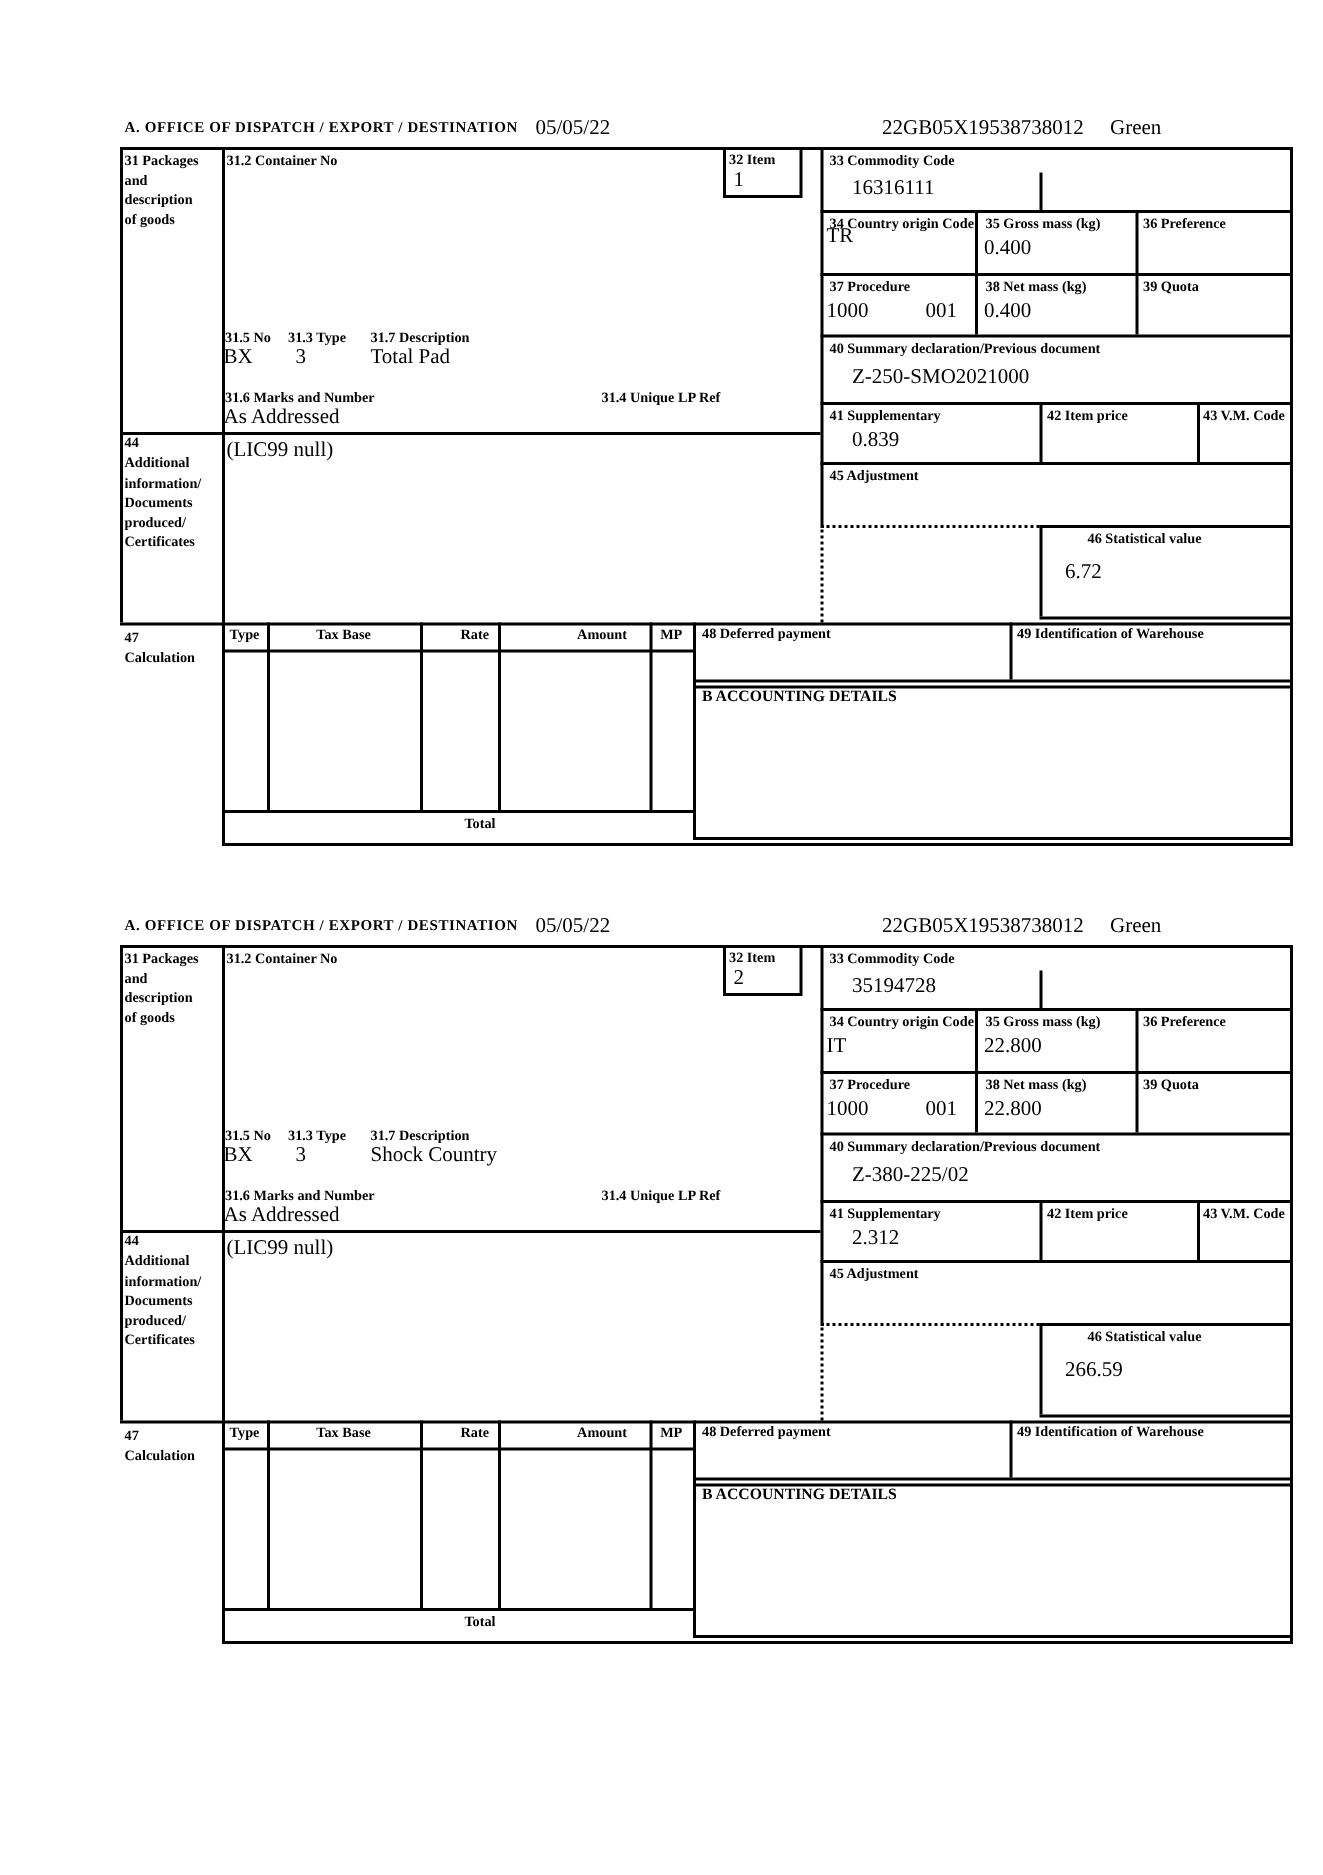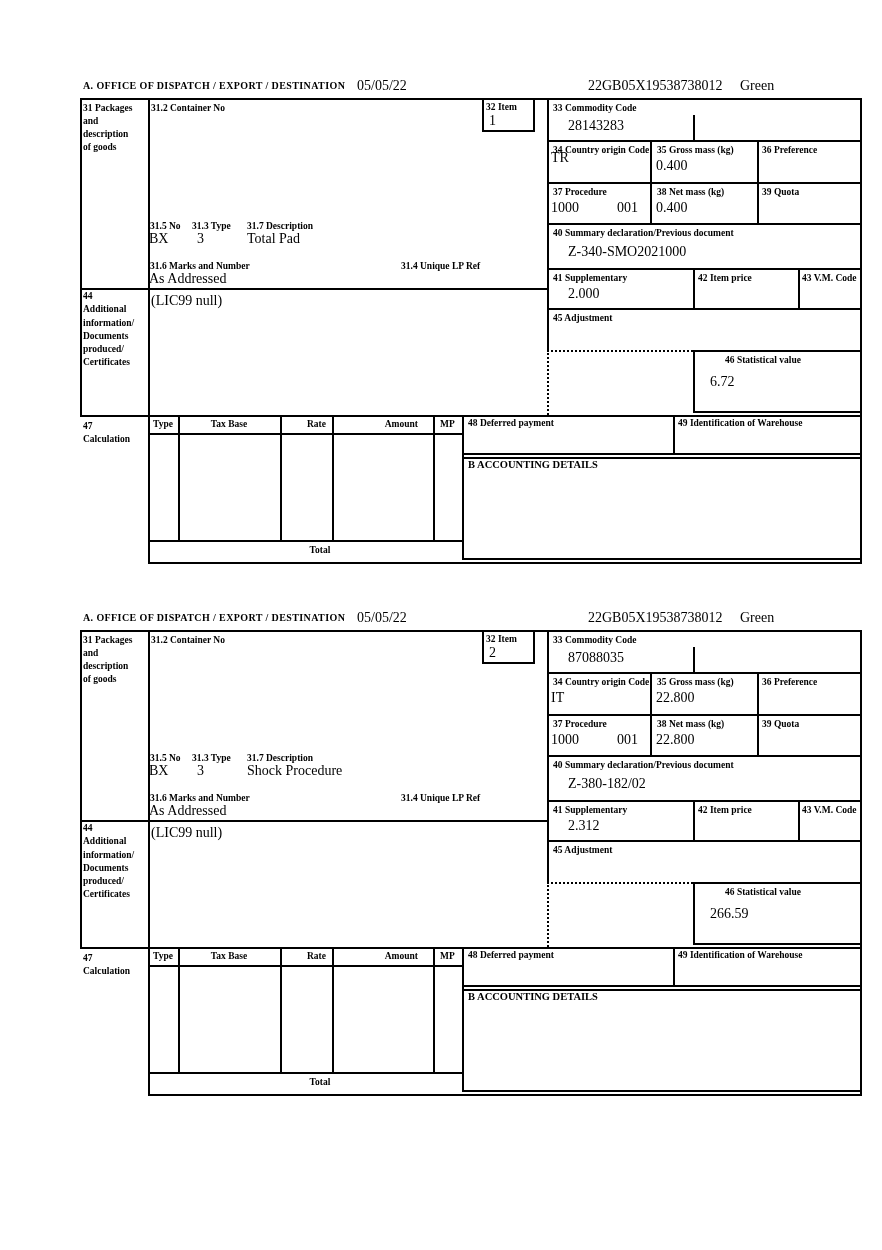--- a/index.html
+++ b/index.html
@@ -89,38 +89,38 @@
     <span class="lbl" style="left:167px;top:145px">31.7 Description</span>
     <span class="val" style="left:69px;top:155px">BX</span>
     <span class="val" style="left:117px;top:155px">3</span>
     <span class="val" style="left:167px;top:155px">Total Pad</span>
     <span class="lbl" style="left:70px;top:185px">31.6 Marks and Number</span>
     <span class="lbl" style="left:321px;top:185px">31.4 Unique LP Ref</span>
     <span class="val" style="left:69px;top:195px">As Addressed</span>
     <span class="val" style="left:71px;top:217px">(LIC99 null)</span>
 
     <span class="lbl" style="left:473px;top:27px">33 Commodity Code</span>
-    <span class="val" style="left:488px;top:42px">28143283</span>
+    <span class="val" style="left:488px;top:42px">16316111</span>
     <span class="lbl" style="left:473px;top:69px">34 Country origin Code</span>
     <span class="lbl" style="left:577px;top:69px">35 Gross mass (kg)</span>
     <span class="lbl" style="left:682px;top:69px">36 Preference</span>
     <span class="val" style="left:471px;top:74px">TR</span>
     <span class="val" style="left:576px;top:82px">0.400</span>
     <span class="lbl" style="left:473px;top:111px">37 Procedure</span>
     <span class="lbl" style="left:577px;top:111px">38 Net mass (kg)</span>
     <span class="lbl" style="left:682px;top:111px">39 Quota</span>
     <span class="val" style="left:471px;top:124px">1000</span>
     <span class="val" style="left:537px;top:124px">001</span>
     <span class="val" style="left:576px;top:124px">0.400</span>
     <span class="lbl" style="left:473px;top:152px">40 Summary declaration/Previous document</span>
-    <span class="val" style="left:488px;top:168px">Z-340-SMO2021000</span>
+    <span class="val" style="left:488px;top:168px">Z-250-SMO2021000</span>
     <span class="lbl" style="left:473px;top:197px">41 Supplementary</span>
     <span class="lbl" style="left:618px;top:197px">42 Item price</span>
     <span class="lbl" style="left:722px;top:197px">43 V.M. Code</span>
-    <span class="val" style="left:488px;top:210px">2.000</span>
+    <span class="val" style="left:488px;top:210px">0.839</span>
     <span class="lbl" style="left:473px;top:237px">45 Adjustment</span>
     <span class="lbl" style="left:645px;top:279px">46 Statistical value</span>
     <span class="val" style="left:630px;top:298px">6.72</span>
 
     <span class="cth" style="left:68px;top:342px;width:30px;text-align:center">Type</span>
     <span class="cth" style="left:98px;top:342px;width:102px;text-align:center">Tax Base</span>
     <span class="cth" style="left:200px;top:342px;width:46px;text-align:right">Rate</span>
     <span class="cth" style="left:252px;top:342px;width:86px;text-align:right">Amount</span>
     <span class="cth" style="left:353px;top:342px;width:29px;text-align:center">MP</span>
     <span class="lbl" style="left:388px;top:342px">48 Deferred payment</span>
@@ -190,41 +190,41 @@
     <span class="lbl" style="left:3px;top:358px">Calculation</span>
 
     <span class="lbl" style="left:71px;top:27px">31.2 Container No</span>
     <span class="lbl" style="left:406px;top:26px">32 Item</span>
     <span class="val" style="left:409px;top:37px">2</span>
     <span class="lbl" style="left:70px;top:145px">31.5 No</span>
     <span class="lbl" style="left:112px;top:145px">31.3 Type</span>
     <span class="lbl" style="left:167px;top:145px">31.7 Description</span>
     <span class="val" style="left:69px;top:155px">BX</span>
     <span class="val" style="left:117px;top:155px">3</span>
-    <span class="val" style="left:167px;top:155px">Shock Procedure</span>
+    <span class="val" style="left:167px;top:155px">Shock Country</span>
     <span class="lbl" style="left:70px;top:185px">31.6 Marks and Number</span>
     <span class="lbl" style="left:321px;top:185px">31.4 Unique LP Ref</span>
     <span class="val" style="left:69px;top:195px">As Addressed</span>
     <span class="val" style="left:71px;top:217px">(LIC99 null)</span>
 
     <span class="lbl" style="left:473px;top:27px">33 Commodity Code</span>
-    <span class="val" style="left:488px;top:42px">87088035</span>
+    <span class="val" style="left:488px;top:42px">35194728</span>
     <span class="lbl" style="left:473px;top:69px">34 Country origin Code</span>
     <span class="lbl" style="left:577px;top:69px">35 Gross mass (kg)</span>
     <span class="lbl" style="left:682px;top:69px">36 Preference</span>
     <span class="val" style="left:471px;top:82px">IT</span>
     <span class="val" style="left:576px;top:82px">22.800</span>
     <span class="lbl" style="left:473px;top:111px">37 Procedure</span>
     <span class="lbl" style="left:577px;top:111px">38 Net mass (kg)</span>
     <span class="lbl" style="left:682px;top:111px">39 Quota</span>
     <span class="val" style="left:471px;top:124px">1000</span>
     <span class="val" style="left:537px;top:124px">001</span>
     <span class="val" style="left:576px;top:124px">22.800</span>
     <span class="lbl" style="left:473px;top:152px">40 Summary declaration/Previous document</span>
-    <span class="val" style="left:488px;top:168px">Z-380-182/02</span>
+    <span class="val" style="left:488px;top:168px">Z-380-225/02</span>
     <span class="lbl" style="left:473px;top:197px">41 Supplementary</span>
     <span class="lbl" style="left:618px;top:197px">42 Item price</span>
     <span class="lbl" style="left:722px;top:197px">43 V.M. Code</span>
     <span class="val" style="left:488px;top:210px">2.312</span>
     <span class="lbl" style="left:473px;top:237px">45 Adjustment</span>
     <span class="lbl" style="left:645px;top:279px">46 Statistical value</span>
     <span class="val" style="left:630px;top:298px">266.59</span>
 
     <span class="cth" style="left:68px;top:342px;width:30px;text-align:center">Type</span>
     <span class="cth" style="left:98px;top:342px;width:102px;text-align:center">Tax Base</span>

